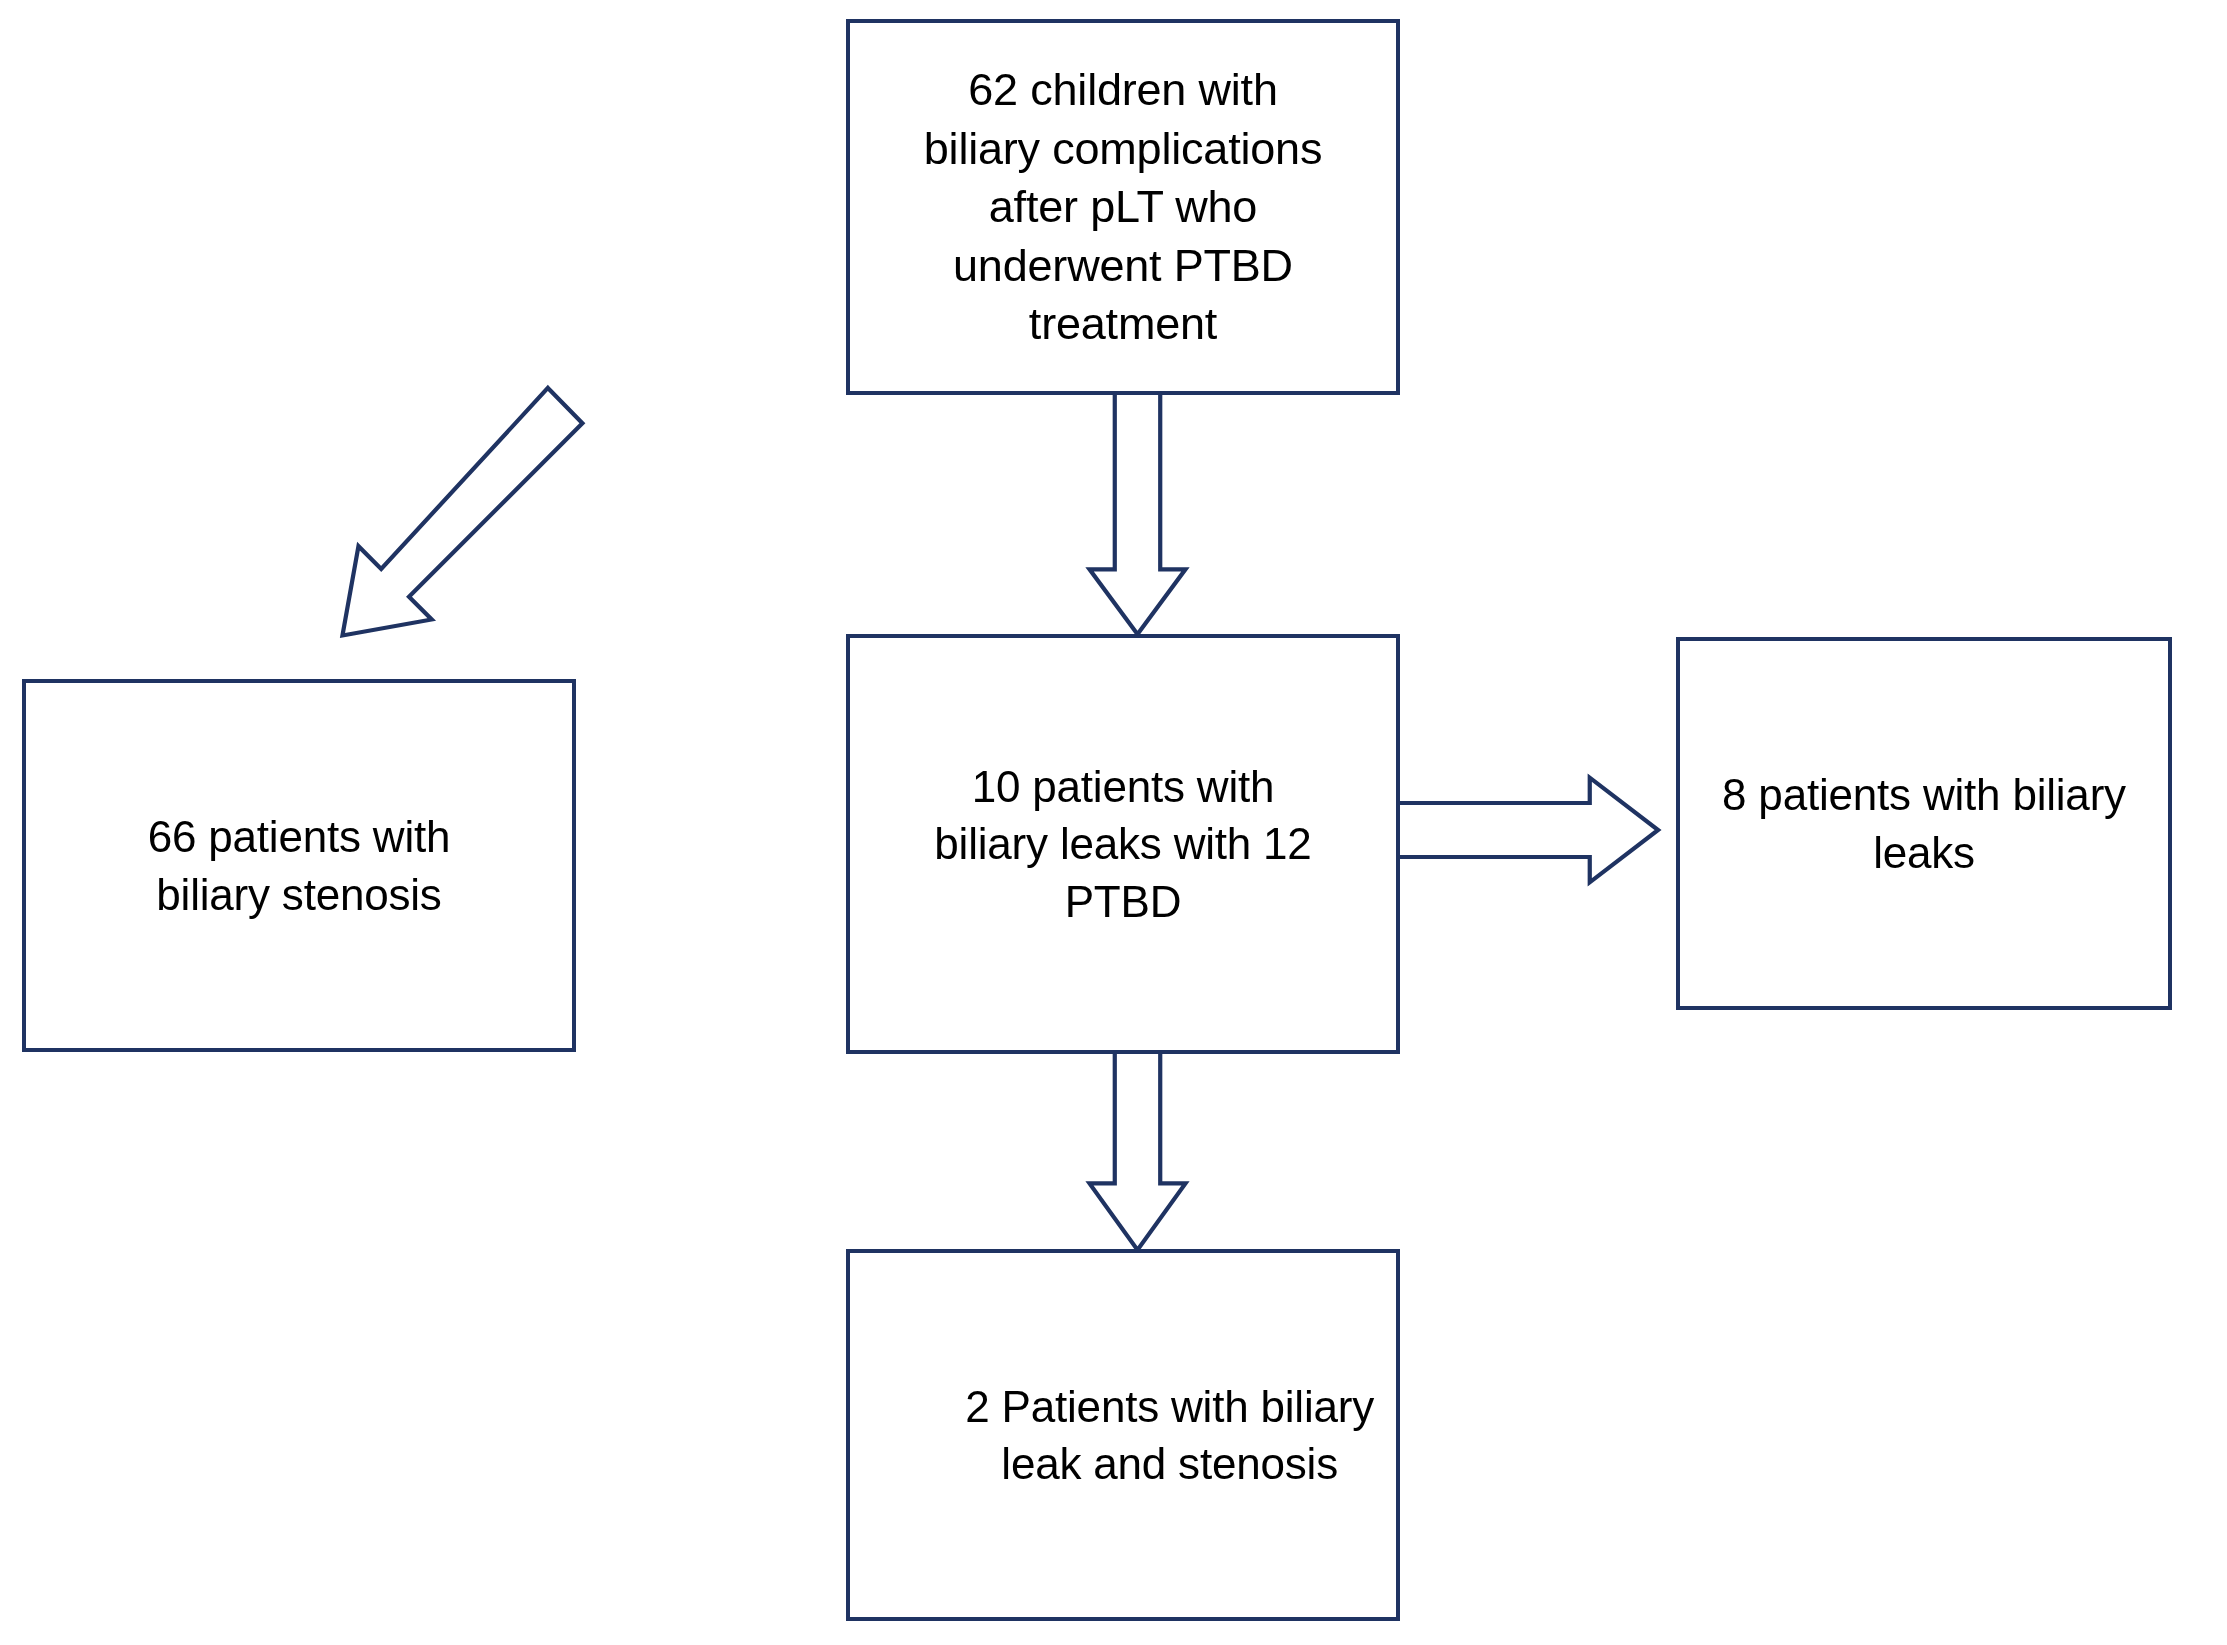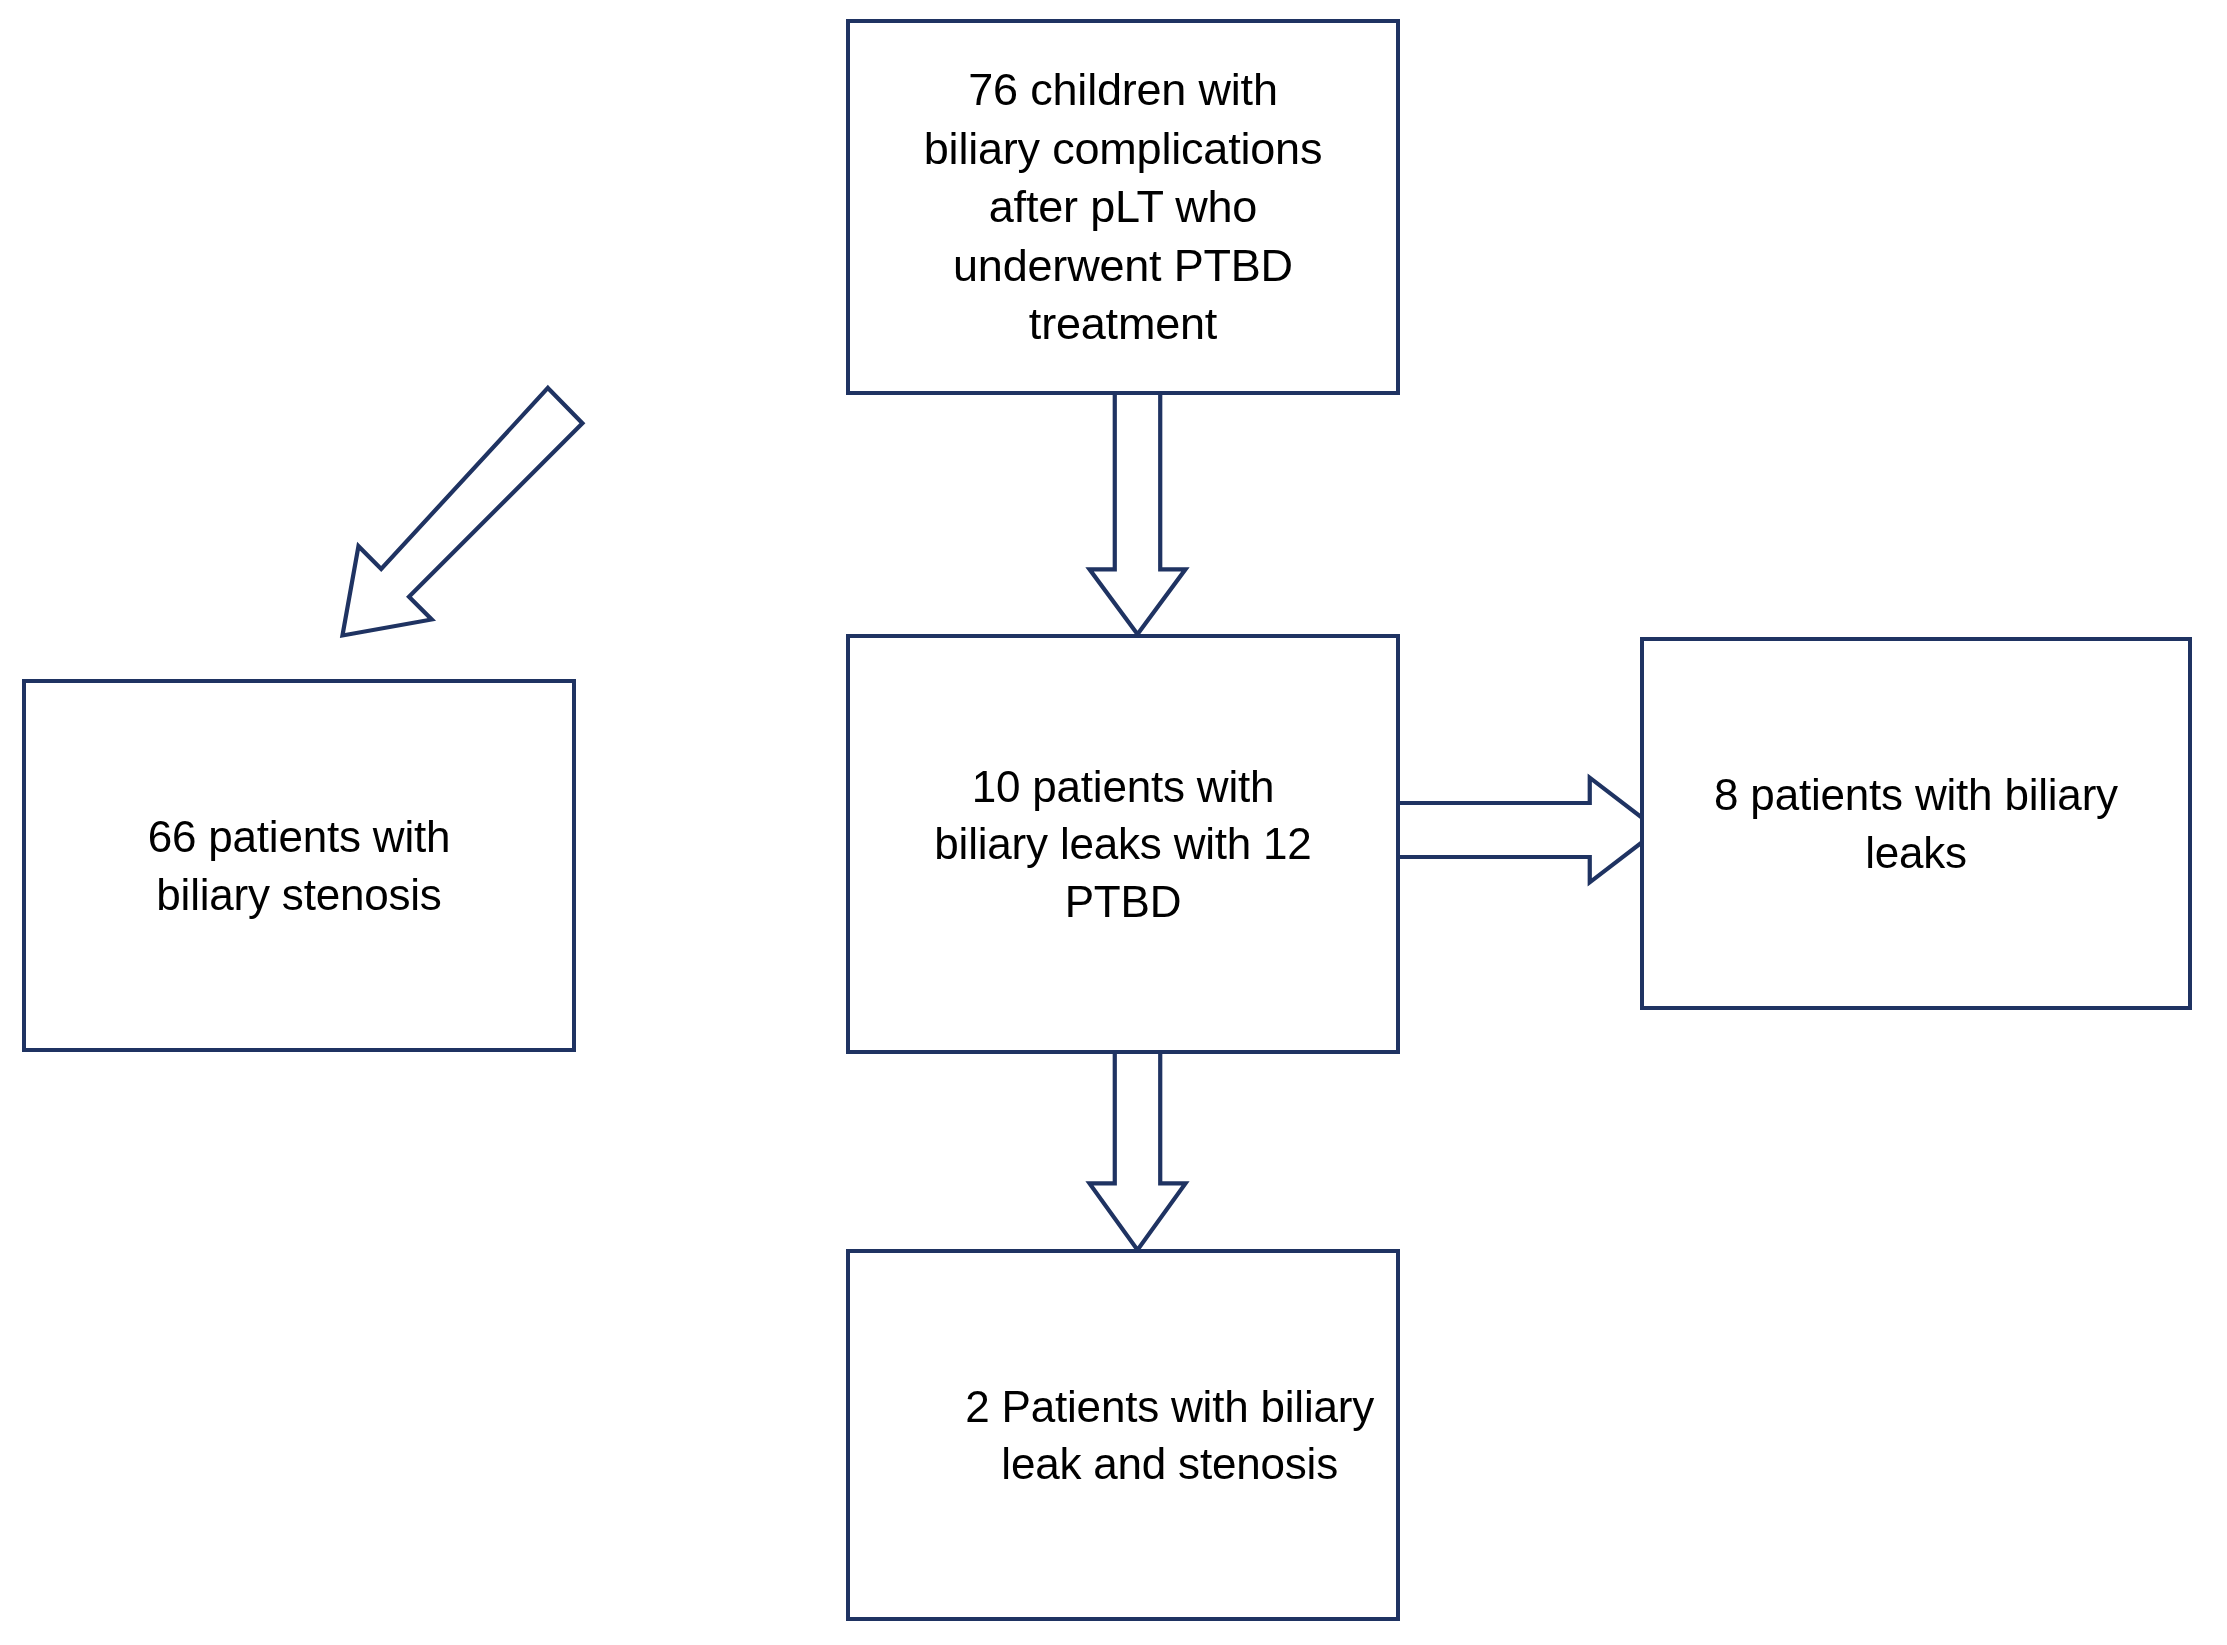--- a/index.html
+++ b/index.html
@@ -34,21 +34,21 @@
     line-height: 1.30;
     letter-spacing: -0.2px;
     white-space: pre-line;
     padding: 0 22px;
   }
   
   #node-root      { left: 846px; top: 19.4px;   width: 554px; height: 376px; }
   #node-root .node-label { font-size: 45px; }
   #node-stenosis  { left: 22px;   top: 637px;  width: 554px; height: 373px; margin-top: 42px; }
   #node-leaks     { left: 846px; top: 634px;  width: 554px; height: 420px; }
-  #node-leaks-8   { left: 1640px; top: 637px;  width: 552px; height: 373px; }
+  #node-leaks-8   { left: 1676px; top: 637px;  width: 496px; height: 373px; }
   #node-leak-sten { left: 846px; top: 1249px; width: 554px; height: 372px; justify-content: flex-end; }
 
   
   .connector {
     position: absolute;
     pointer-events: none;
   }
   .connector svg { display: block; overflow: visible; }
   .arrow-shape {
     fill: #ffffff;
@@ -116,21 +116,21 @@
                L 87 214
                L 117 214
                L 60 293
                L 3 214
                L 33 214
                Z"></path>
     </svg>
   </div>
 
   <div class="node" id="node-root">
-    <span class="node-label">76 children with
+    <span class="node-label">62 children with
 biliary complications
 after pLT who
 underwent PTBD
 treatment</span>
   </div>
 
   <div class="node" id="node-stenosis">
     <span class="node-label">66 patients with
 biliary stenosis</span>
   </div>

